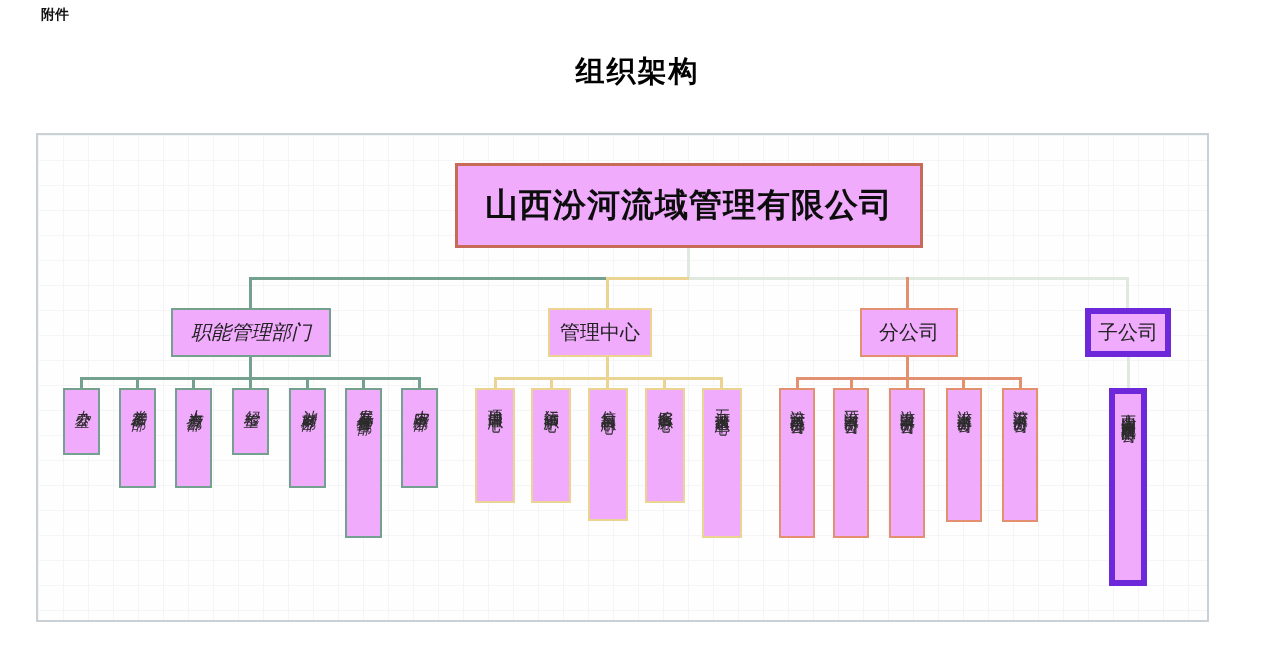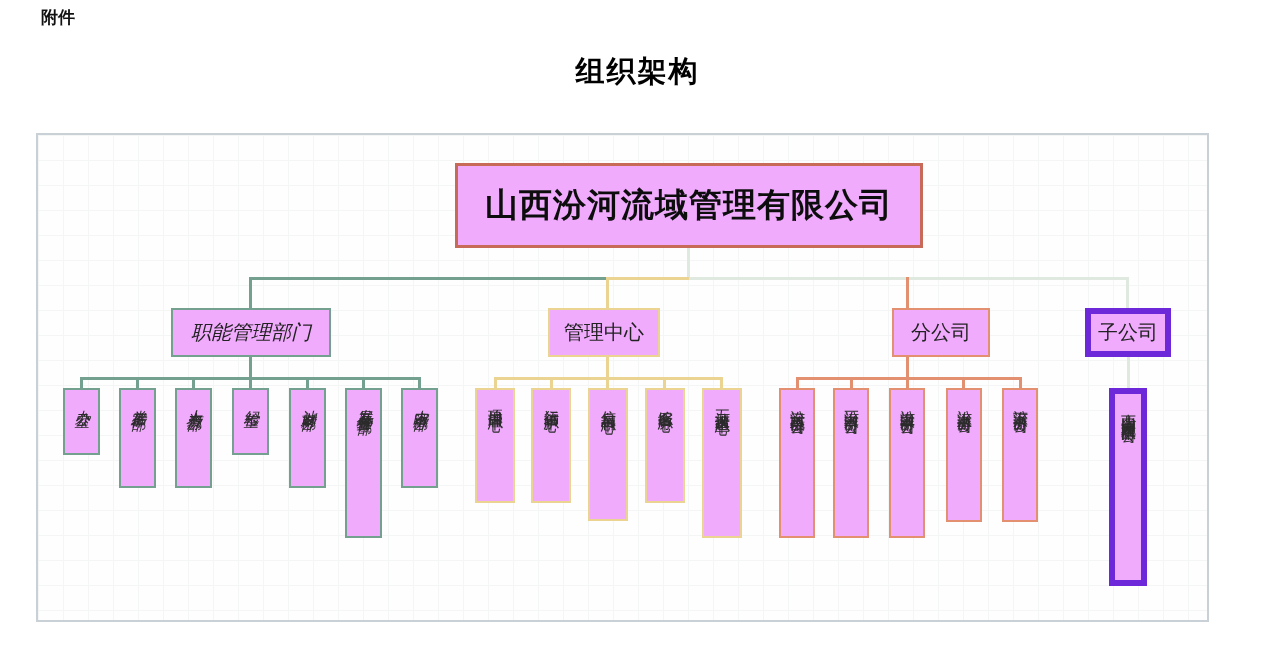--- a/index.html
+++ b/index.html
@@ -1,21 +1,21 @@
 <!DOCTYPE html>
 <html><head>
 <meta charset="utf-8">
 <style>
   html,body{margin:0;padding:0;background:#fff;}
   body{
     width:1275px;height:666px;position:relative;overflow:hidden;
     font-family:"Liberation Sans",sans-serif;color:#1a1a1a;
   }
   .attachment{
-    position:absolute;left:33px;top:6px;font-size:17px;font-weight:600;color:#111;padding-left:8px;
+    position:absolute;left:33px;top:6px;font-size:14px;font-weight:600;color:#111;padding-left:8px;
   }
   .doc-title{
     position:absolute;left:0;top:52px;width:1275px;text-align:center;
     font-family:"Liberation Serif",serif;font-weight:700;font-size:29px;color:#000;
     letter-spacing:2px;
   }
   .canvas{
     position:absolute;left:36px;top:133px;width:1169px;height:485px;
     border:2px solid #c9d1d6;background:
       repeating-linear-gradient(to right,#f4f6f6 0 1px,transparent 1px 25px),
@@ -85,22 +85,22 @@
 <div class="ln c-salmon" style="left:850px;top:377px;width:3px;height:11px;"></div>
 <div class="ln c-salmon" style="left:906px;top:377px;width:3px;height:11px;"></div>
 <div class="ln c-salmon" style="left:962px;top:377px;width:3px;height:11px;"></div>
 <div class="ln c-salmon" style="left:1019px;top:377px;width:3px;height:11px;"></div>
 
 <div class="ln c-pale" style="left:1127px;top:357px;width:3px;height:32px;"></div>
 
 <div class="node root-node">山西汾河流域管理有限公司</div>
 
 <div class="node branch-node b-green" style="left:171px;width:160px;">职能管理部门</div>
-<div class="node branch-node b-yellow" style="left:548px;width:112px;">管理中心</div>
-<div class="node branch-node b-salmon" style="left:860px;width:98px;margin-left:32px;">分公司</div>
+<div class="node branch-node b-yellow" style="left:548px;width:104px;">管理中心</div>
+<div class="node branch-node b-salmon" style="left:860px;width:98px;">分公司</div>
 <div class="node branch-node b-pale" style="left:1085px;width:86px;">子公司</div>
 
 <div class="node leaf b-green" style="left:63px;width:37px;height:67px;">办公室</div>
 <div class="node leaf b-green" style="left:119px;width:37px;height:100px;">党群工作部</div>
 <div class="node leaf b-green" style="left:175px;width:37px;height:100px;">人力资源部</div>
 <div class="node leaf b-green" style="left:232px;width:37px;height:67px;">纪检室</div>
 <div class="node leaf b-green" style="left:289px;width:37px;height:100px;">计划财务部</div>
 <div class="node leaf b-green" style="left:345px;width:37px;height:150px;">发展及经营管理部</div>
 <div class="node leaf b-green" style="left:401px;width:37px;height:100px;">内审法务部</div>
 

